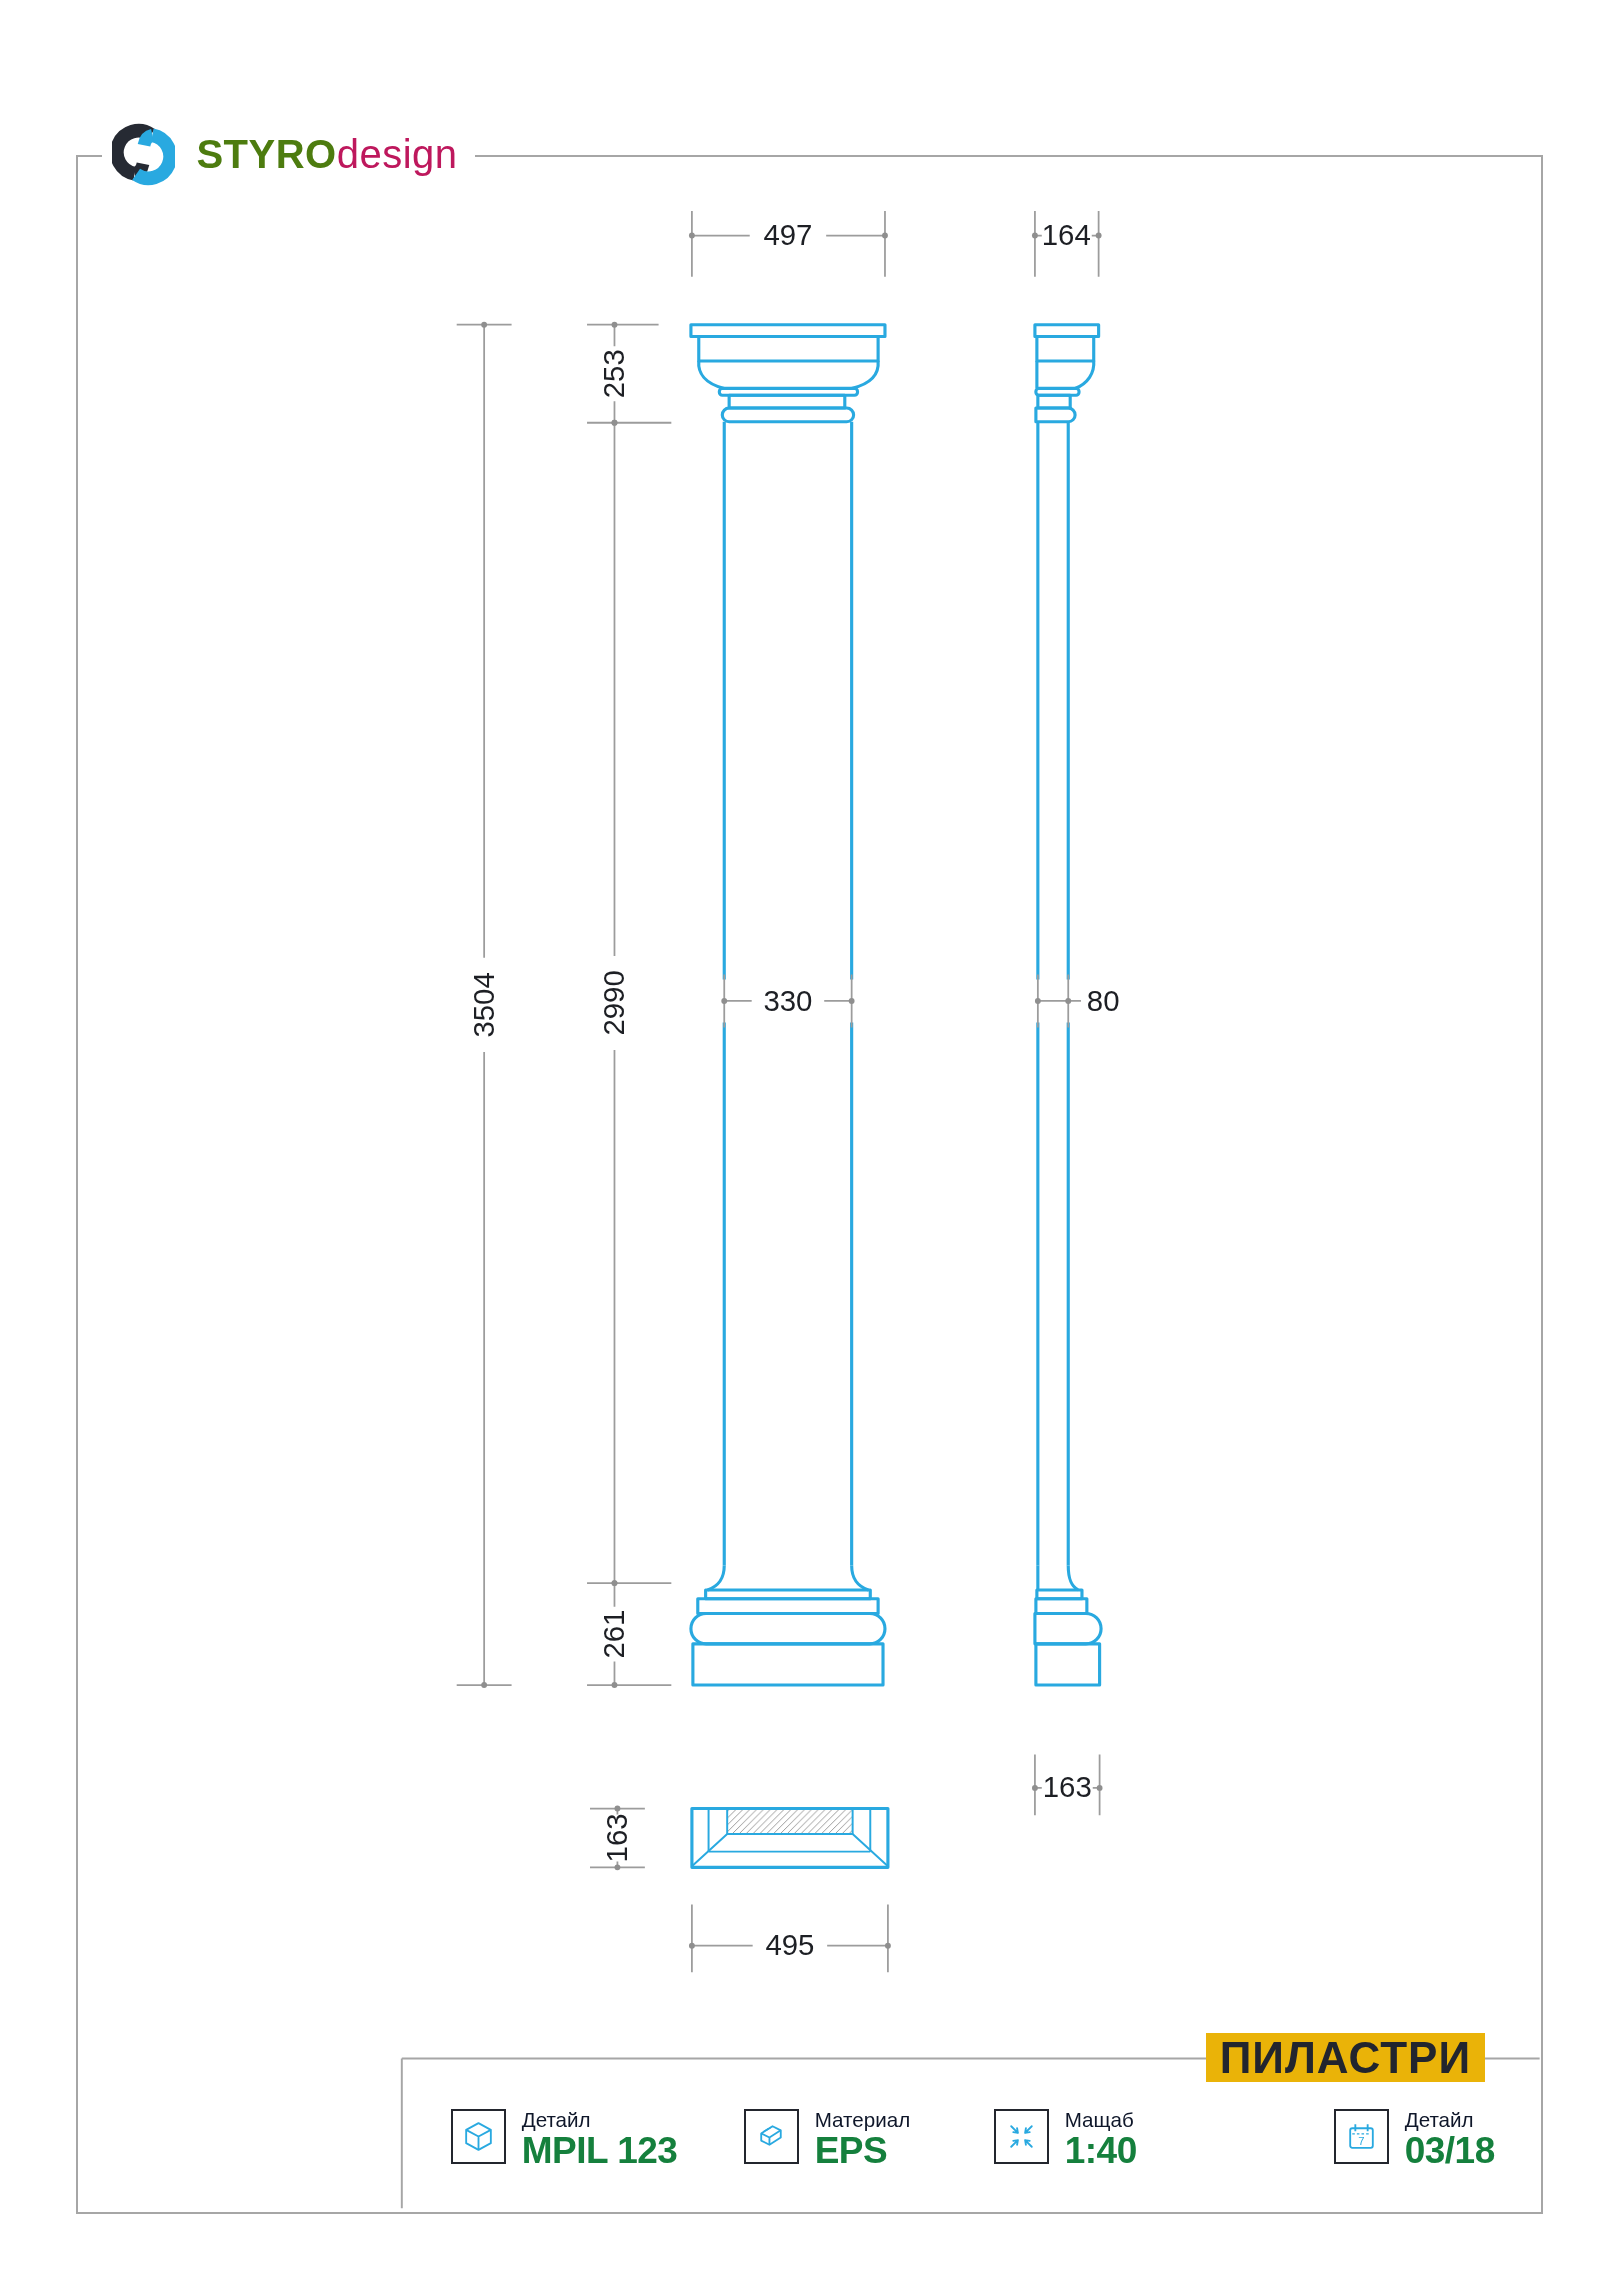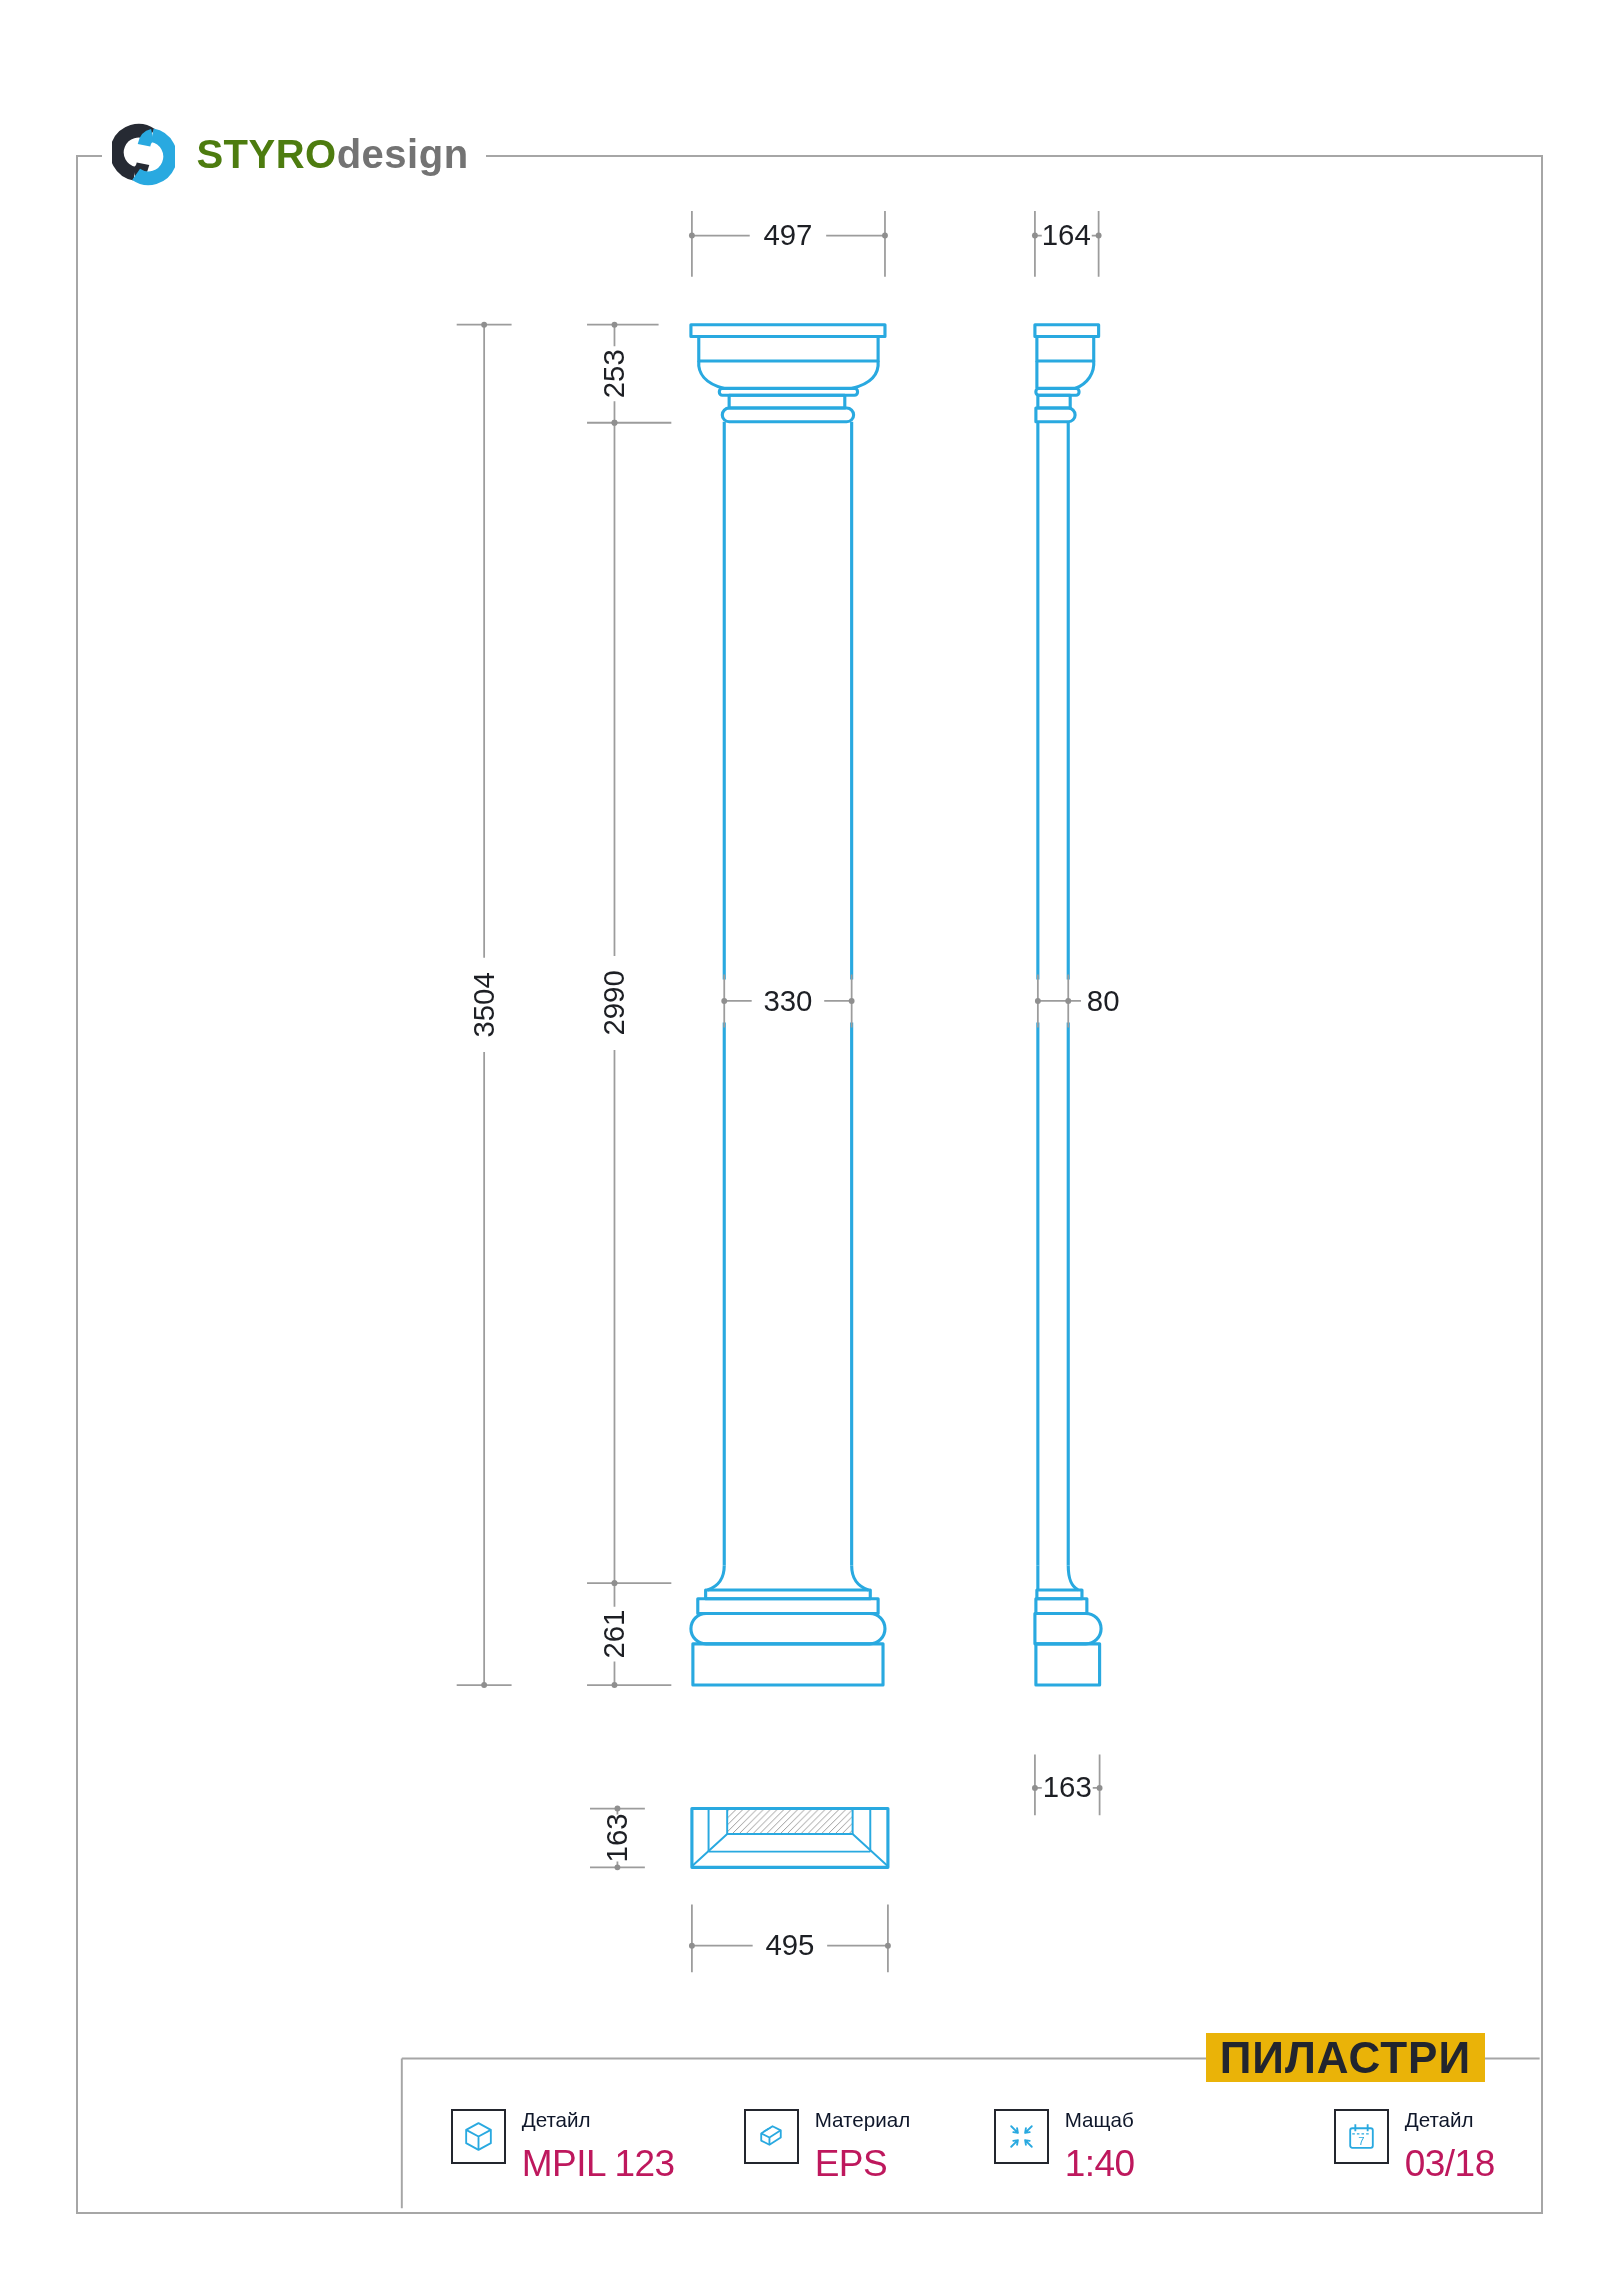--- a/index.html
+++ b/index.html
@@ -19,36 +19,36 @@
   .tick  { fill:#8f8f8f; stroke:none; }
   .dimtxt{ fill:#1d1f24; font-size:30px; font-family:"Liberation Sans",sans-serif; }
   .tbline{ stroke:#a6a6a6; fill:none; stroke-width:2; }
 
   .logo {
     position:absolute; left:102px; top:120px; height:69px; z-index:3;
     display:flex; align-items:center; background:#ffffff; padding:0 17.6px 0 9.8px;
   }
   .logo-text { margin-left:21.6px; font-size:40px; letter-spacing:0.5px; white-space:nowrap; }
   .logo-text .b { font-weight:700; color:#4d7c0f; }
-  .logo-text .l { font-weight:700; color:#737373; }
+  .logo-text .l { font-weight:400; color:#be185d; }
 
   .sheet-title {
     position:absolute; left:1206px; top:2033px; z-index:3;
     background:#eab308; padding:0 13.7px; height:49px; line-height:49px;
     font-size:44px; font-weight:700; color:#22252e; letter-spacing:1px; white-space:nowrap;
   }
 
   .field { position:absolute; top:2109px; display:flex; align-items:flex-start; z-index:3; }
   .icon-box {
     width:55px; height:55px; border:2.9px solid #23262e; box-sizing:border-box;
     display:flex; align-items:center; justify-content:center; background:#fff;
   }
   .field-text { margin-left:15.7px; }
   .field-label { font-size:20.6px; color:#0f172a; line-height:21.6px; }
-  .field-value { font-size:37px; font-weight:400; color:#be185d; line-height:37px; letter-spacing:-0.5px; margin-top:14px; white-space:nowrap; }
+  .field-value { font-size:37px; font-weight:700; color:#15803d; line-height:37px; letter-spacing:-0.5px; margin-top:1px; white-space:nowrap; }
 </style>
 </head>
 <body>
 
 <div class="page">
 
   <div class="frame"></div>
 
   <svg class="drawing" width="1620" height="2293" viewBox="0 0 1653 2339">
     <defs>

